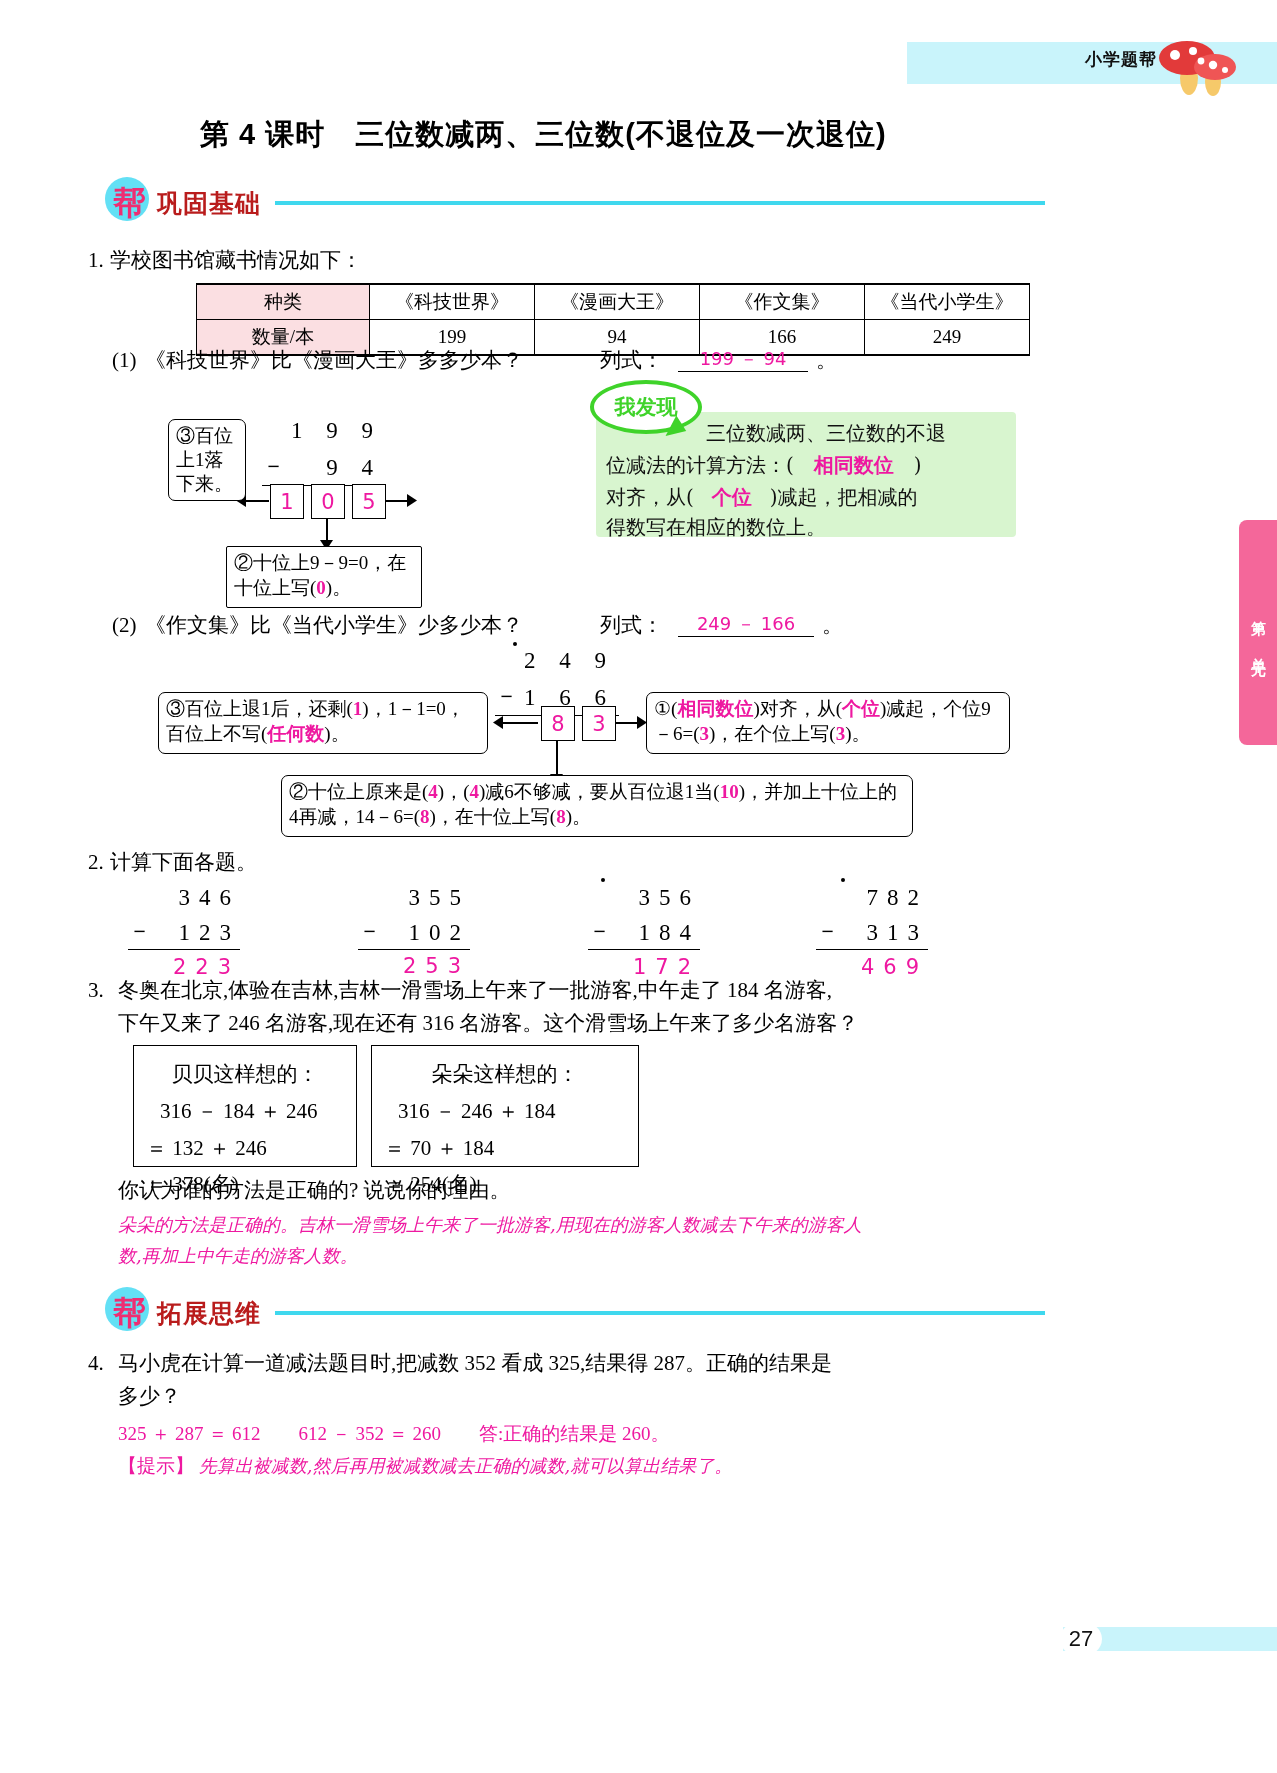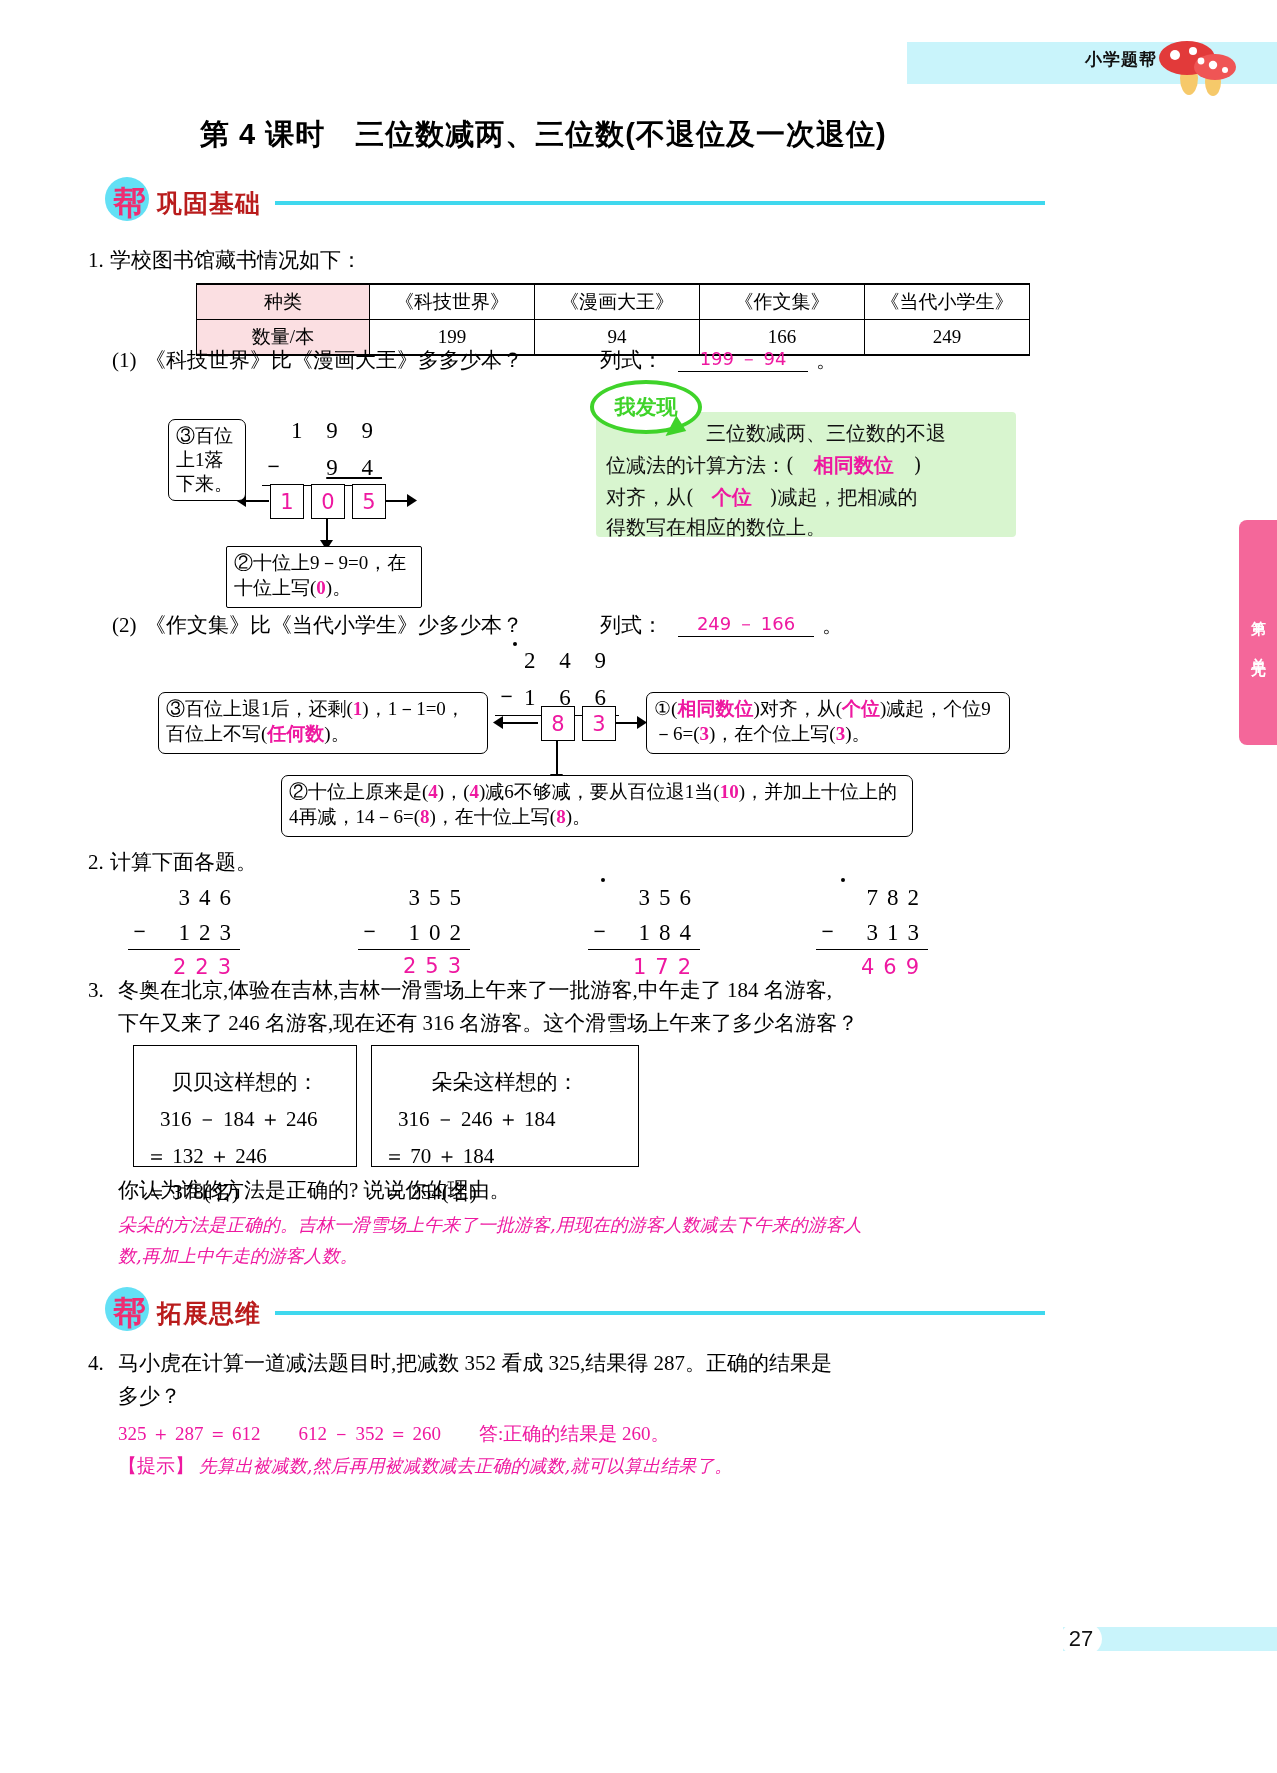--- a/index.html
+++ b/index.html
@@ -80,21 +80,21 @@
     border-top:9px solid transparent;border-bottom:14px solid transparent;transform:rotate(28deg);}
 
   
   .calcgrp{position:absolute;font-size:23px;}
   .calcgrp .num{letter-spacing:9px;text-align:right;}
   .calcgrp .res{letter-spacing:9px;text-align:right;color:#ee18a0;
     font-family:"DejaVu Sans","Liberation Sans",sans-serif;font-size:21px;}
   .dot{position:absolute;width:4px;height:4px;background:#000;border-radius:50%;}
 
   
-  .tbox{position:absolute;border:1.6px solid #000;font-size:21px;line-height:1.75;padding:18px 12px;
+  .tbox{position:absolute;border:1.6px solid #000;font-size:21px;line-height:1.75;padding:10px 12px;
     box-sizing:border-box;background:#fff;}
 
   
   .pnum-band{position:absolute;right:0;bottom:122px;width:214px;height:24px;background:#c9f4fb;}
   .pnum{position:absolute;right:175px;bottom:116px;width:42px;height:36px;background:#fff;
     border-radius:50%;display:flex;align-items:center;justify-content:center;
     font-family:"Liberation Sans","DejaVu Sans",sans-serif;font-size:22px;color:#111;}
 
   .tip{color:#ee18a0;}
 </style>
@@ -155,21 +155,21 @@
   <div class="q" style="left:112px;top:345px;">(1)</div>
   <div class="q" style="left:145px;top:345px;">《科技世界》比《漫画大王》多多少本？</div>
   <div class="q" style="left:600px;top:345px;">列式：</div>
   <div class="blank" style="position:absolute;left:678px;top:347px;width:130px;">199 － 94</div>
   <div class="q" style="left:816px;top:345px;">。</div>
 
   <div class="vcalc" style="left:262px;top:418px;width:120px;">
     <div class="vrow">1 9 9</div>
     <div style="display:flex;align-items:flex-end;margin-top:6px;">
       <div style="margin-right:6px;">－</div>
-      <div class="vrow" style="flex:1;text-decoration:underline;">9 4</div>
+      <div class="vrow" style="flex:1;">9 4</div>
     </div>
     <div class="vline" style="margin-top:4px;width:124px;"></div>
   </div>
   <div class="cellbox" style="left:270px;top:484px;">1</div>
   <div class="cellbox" style="left:311px;top:484px;">0</div>
   <div class="cellbox" style="left:352px;top:484px;">5</div>
 
   <div class="arrowline" style="left:243px;top:500px;width:26px;height:1.8px;"></div>
   <svg style="position:absolute;left:236px;top:494px;" width="10" height="13">
       <polygon points="0,6.5 10,0 10,13" fill="#000"></polygon>

